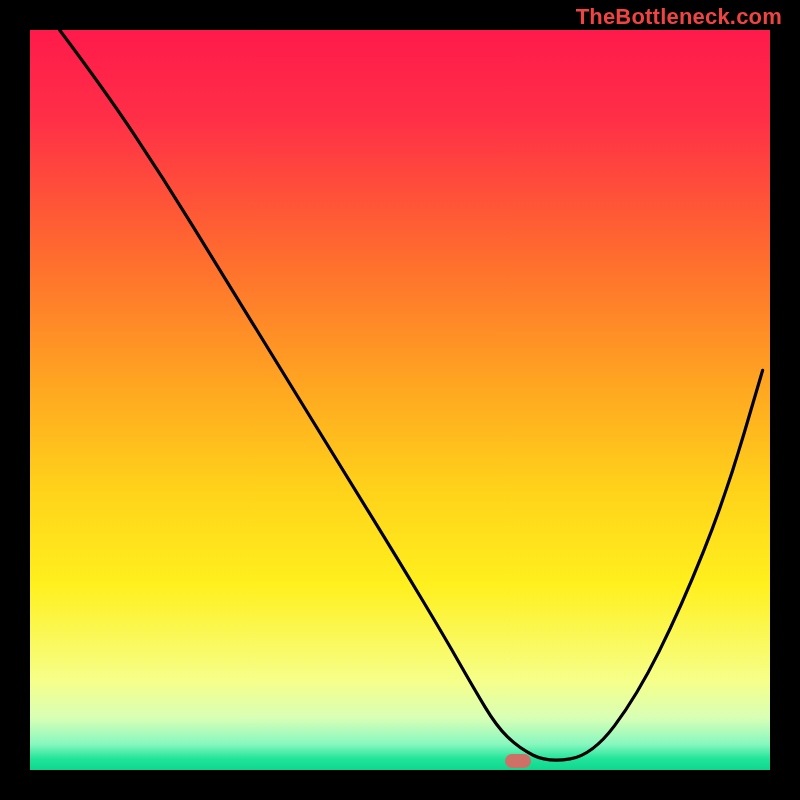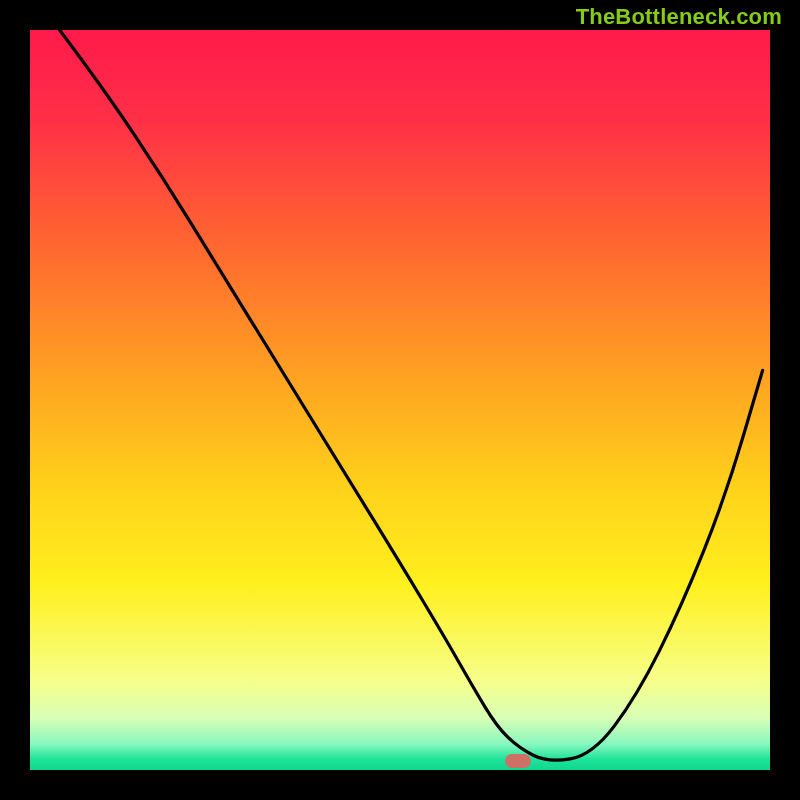--- a/index.html
+++ b/index.html
@@ -16,21 +16,21 @@
     height: 800px;
     background: #000;
   }
   .watermark {
     position: absolute;
     top: 4px;
     right: 18px;
     font-family: Arial, Helvetica, sans-serif;
     font-size: 22px;
     font-weight: 600;
-    color: #84cc16;
+    color: #ef4444;
     letter-spacing: 0.2px;
     z-index: 10;
   }
   .plot-area {
     position: absolute;
     left: 30px;
     top: 30px;
     width: 740px;
     height: 740px;
   }

